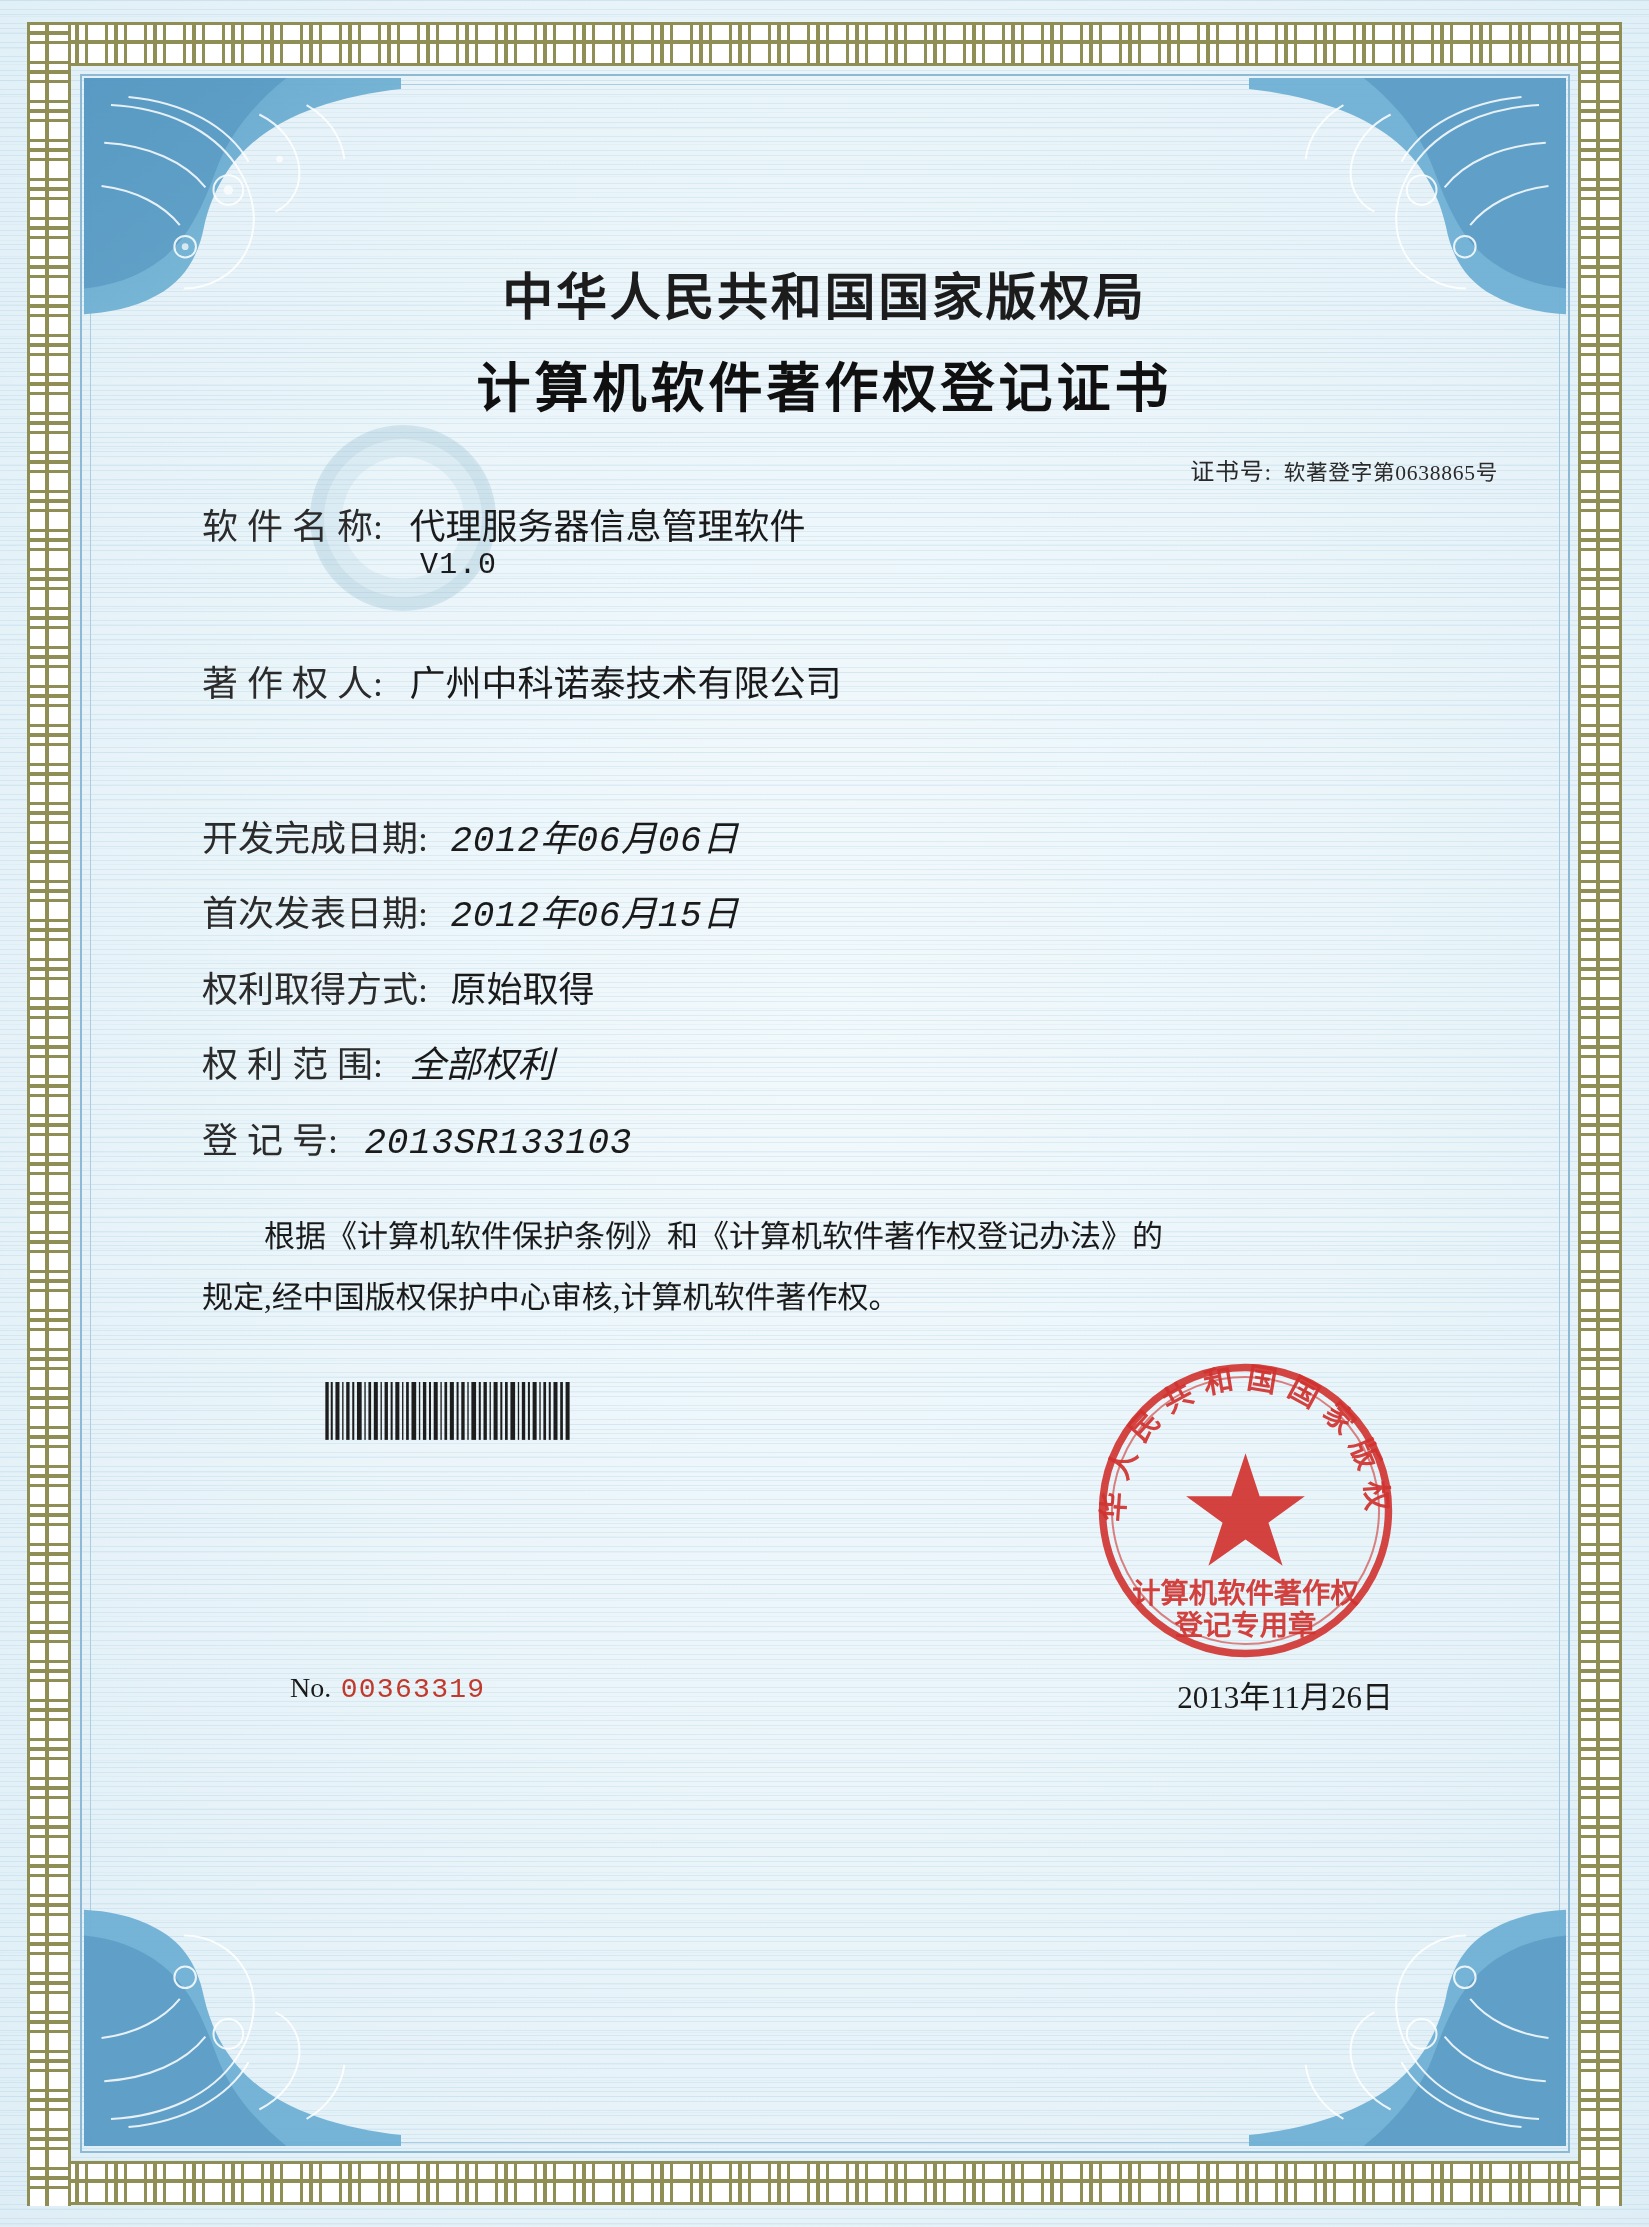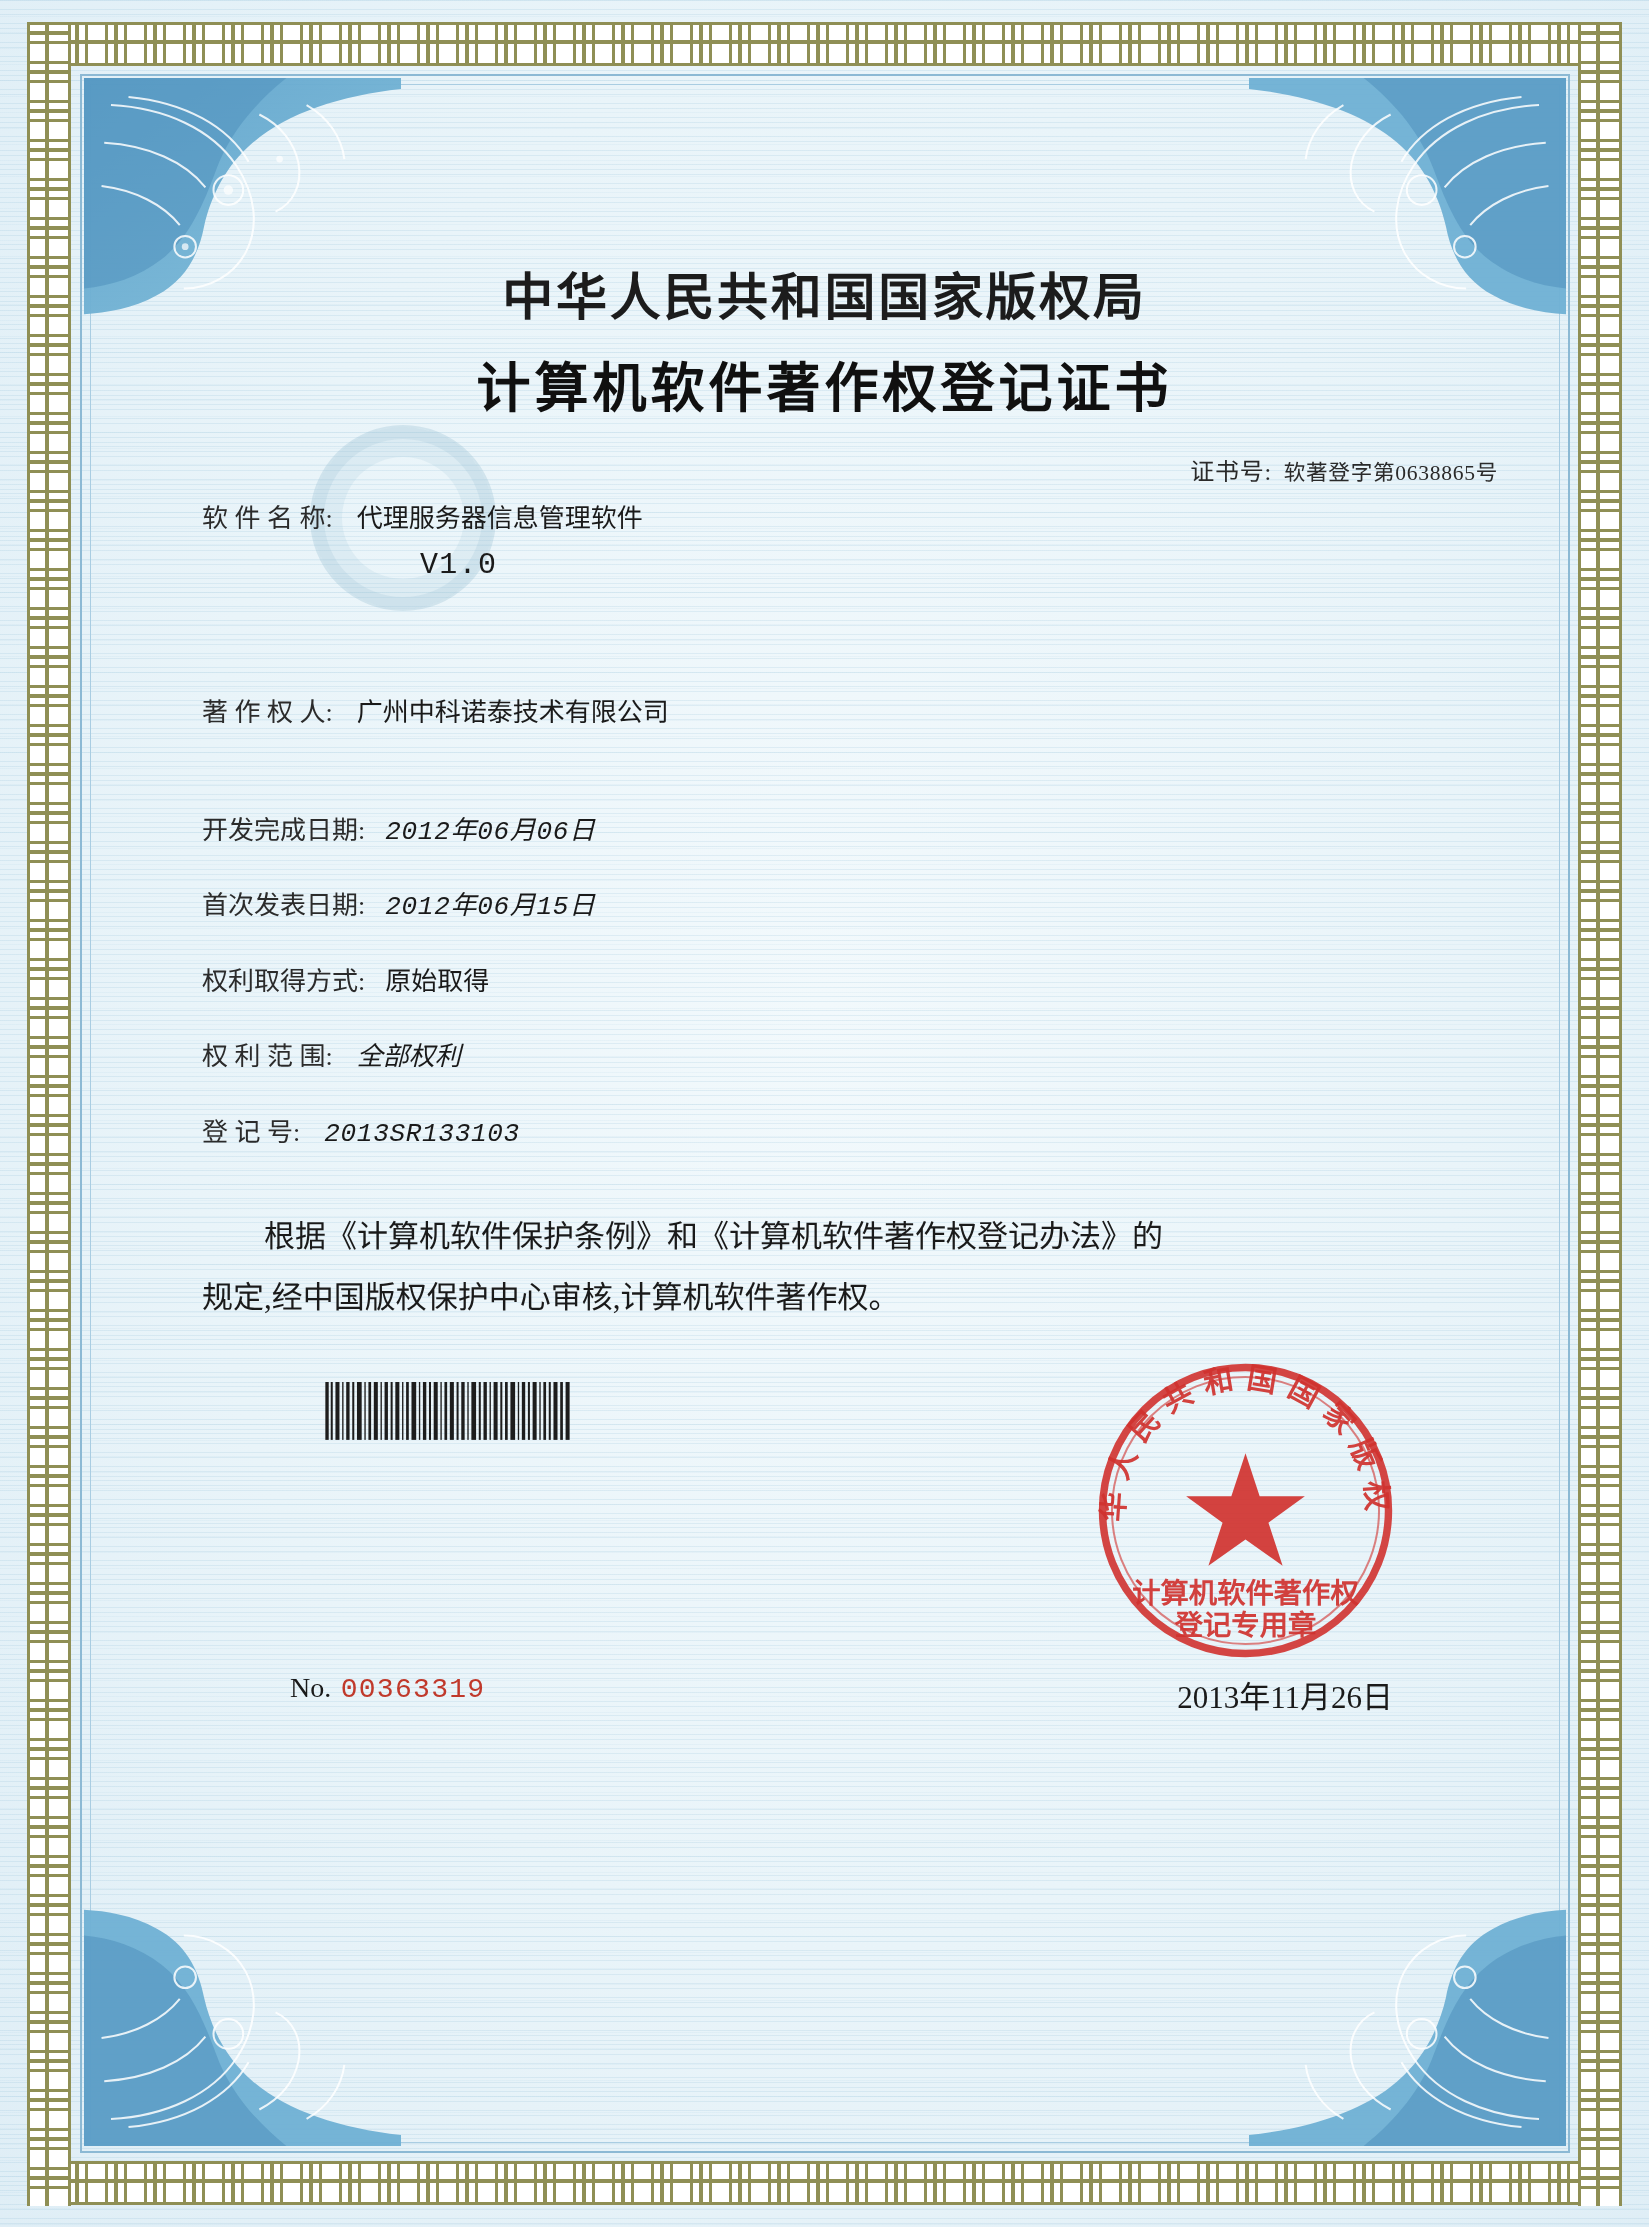--- a/index.html
+++ b/index.html
@@ -160,36 +160,36 @@
     color: #2a2a2a;
     letter-spacing: 0.7px;
     white-space: nowrap;
   }
   .cert-no .cert-no-label { margin-right: 12px; }
   .cert-no .cert-no-value { font-size: 21.6px; }
 
   .field {
     position: absolute;
     left: 94px;
-    font-size: 26px;
+    font-size: 36px;
     color: #1a1a1a;
     white-space: nowrap;
   }
   .field .label {
     display: inline-block;
     color: #2b2b2b;
   }
   .field .value {
     display: inline-block;
     color: #1a1a1a;
   }
 
   .f-name    { top: 396px; }
   .f-name-2  { top: 447px; left: 312px; font-size: 30px; font-family: "Liberation Mono","DejaVu Sans Mono",monospace; letter-spacing:1.3px;}
-  .f-owner   { top: 553px; margin-top: 37px; }
+  .f-owner   { top: 553px; }
   .f-devdate { top: 708px; }
   .f-pubdate { top: 783px; }
   .f-acq     { top: 859px; }
   .f-scope   { top: 934px; }
   .f-regno   { top: 1010px; }
 
   .value-mono {
     font-family: "Liberation Mono", "DejaVu Sans Mono", monospace;
     letter-spacing: 0.7px;
     font-style: italic;

